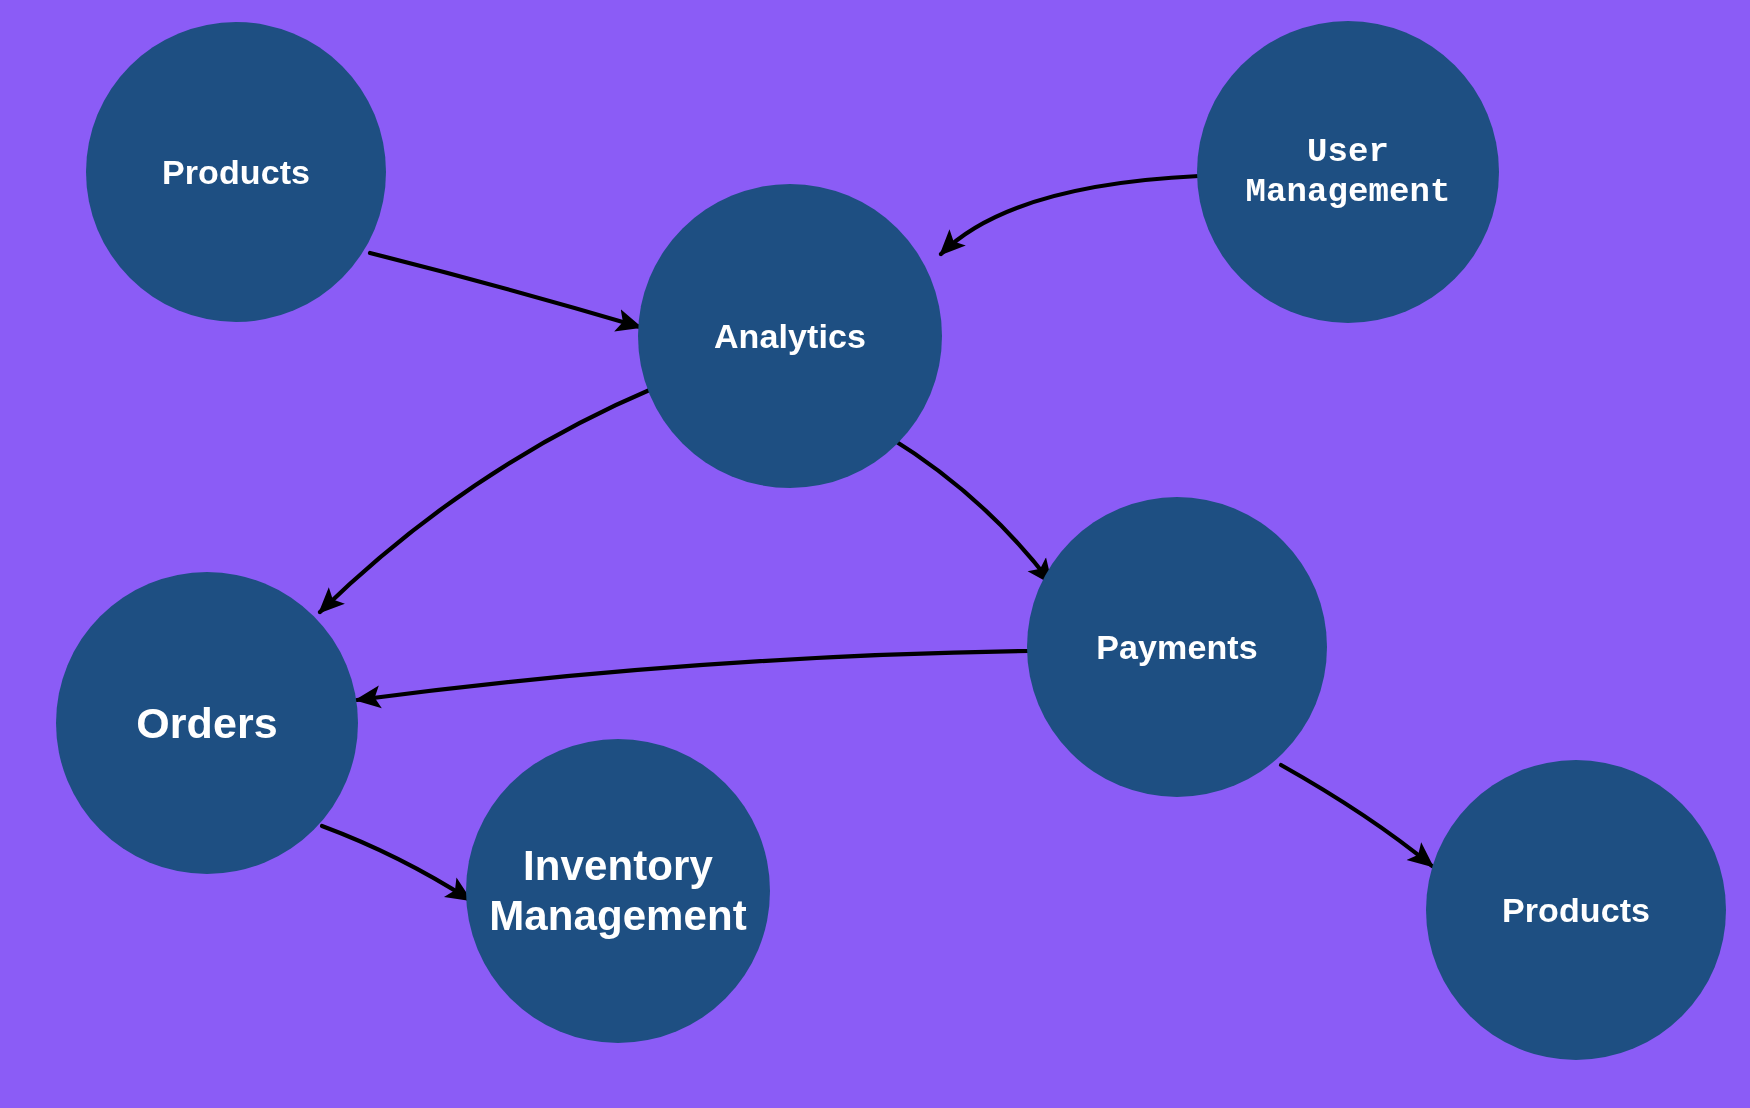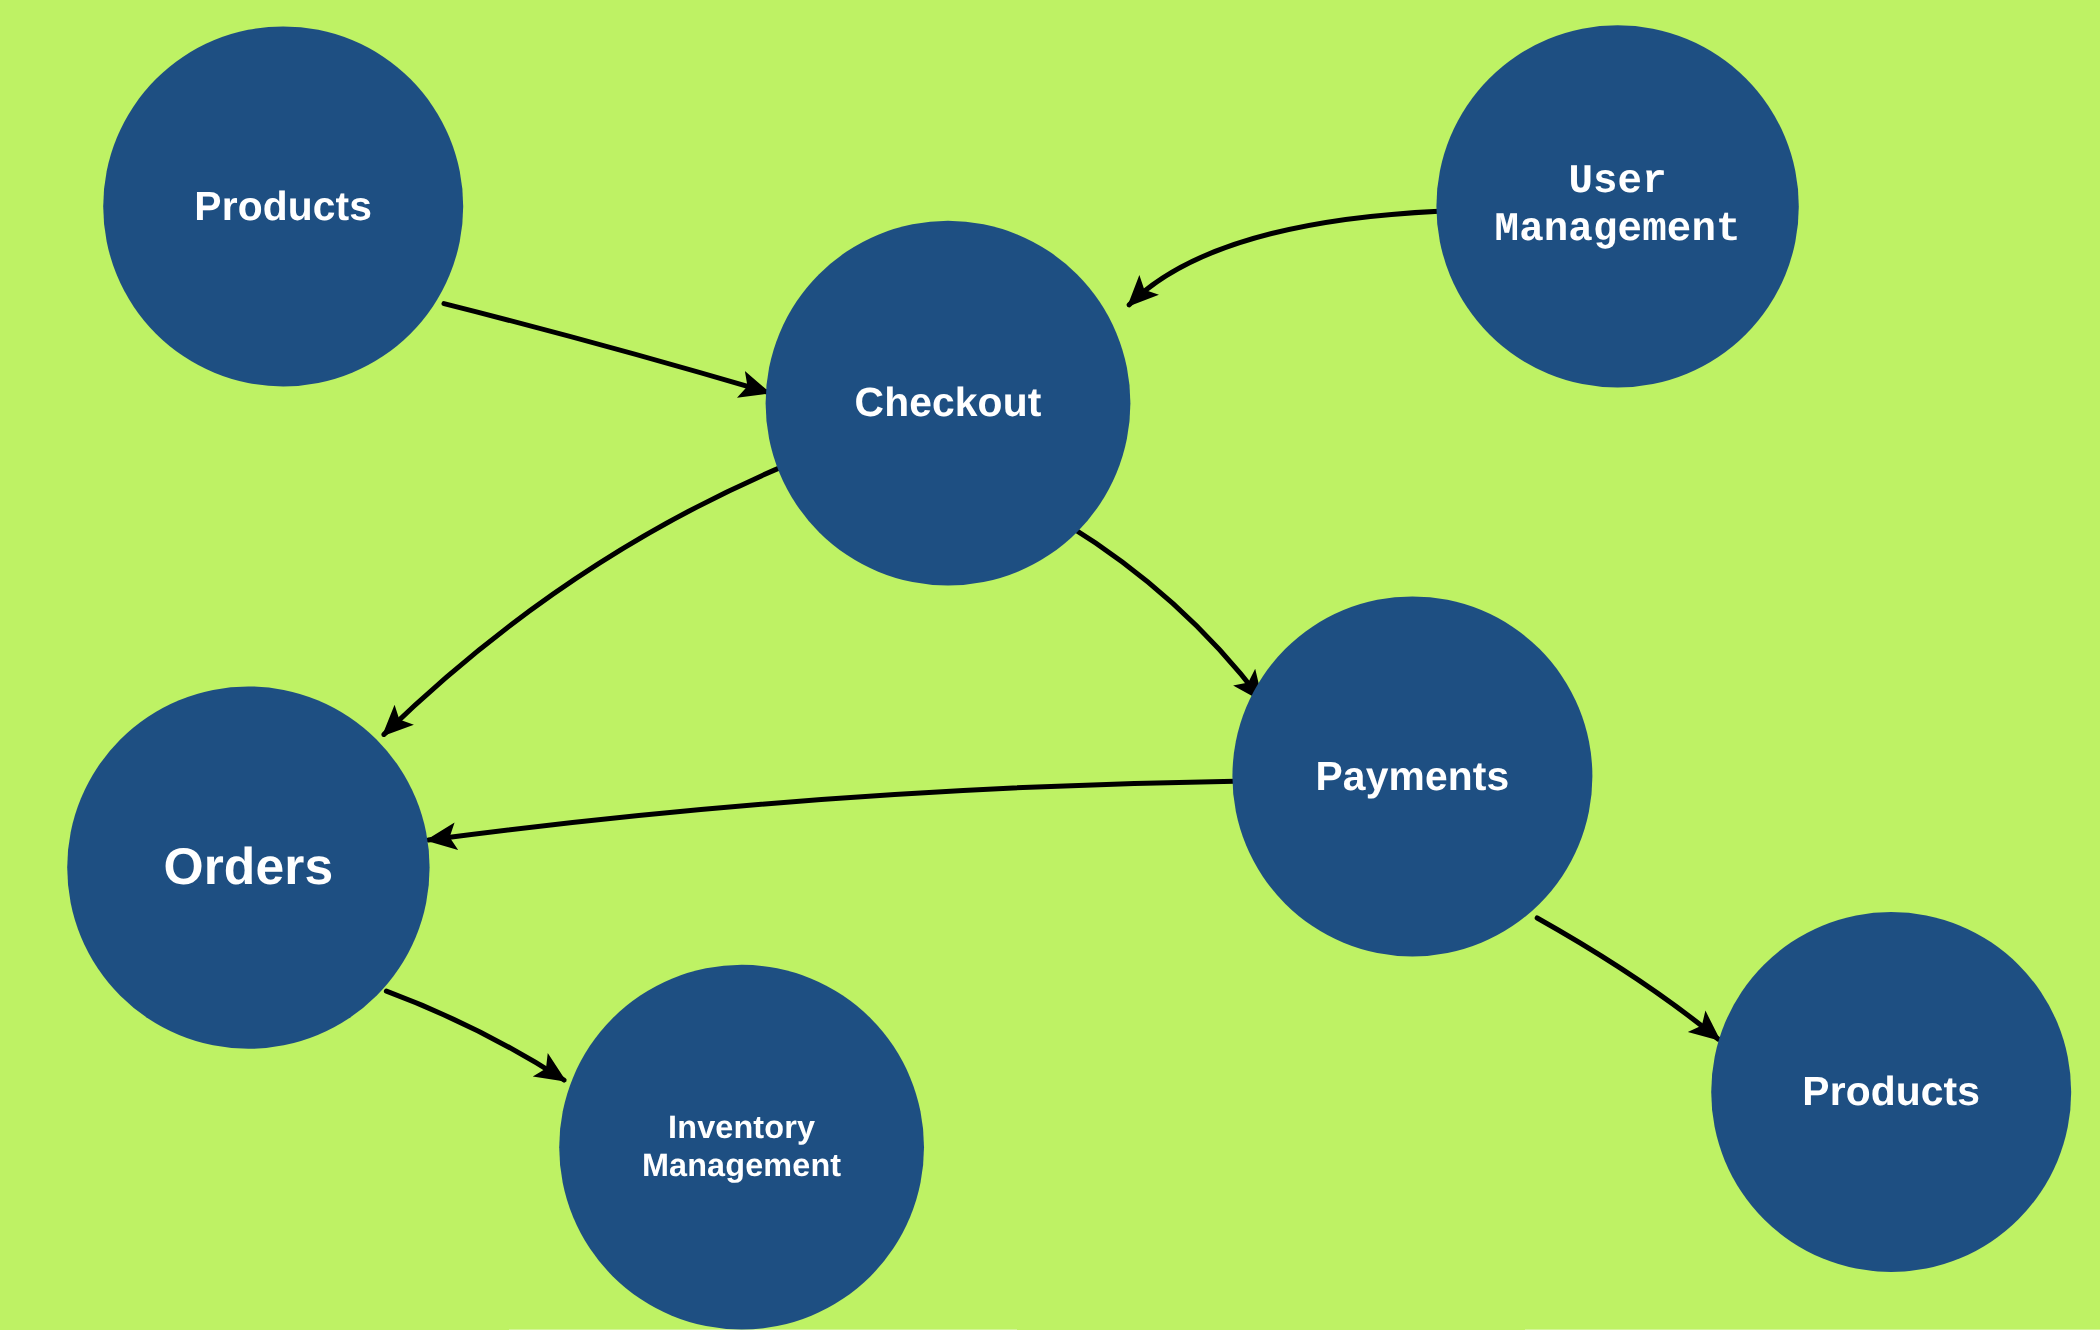--- a/index.html
+++ b/index.html
@@ -10,21 +10,21 @@
   body {
     width: 1750px;
     height: 1108px;
     overflow: hidden;
     font-family: "Liberation Sans", sans-serif;
   }
   #diagram-canvas {
     position: relative;
     width: 1750px;
     height: 1108px;
-    background: #bef264;
+    background: #8b5cf6;
   }
   #edge-layer {
     position: absolute;
     left: 0;
     top: 0;
     width: 1750px;
     height: 1108px;
   }
   .node {
     position: absolute;
@@ -72,33 +72,33 @@
         <path class="edge-path" d="M 322,826 Q 400,855 470,900" stroke="#000000" marker-end="url(#arrowhead)"></path>
         <path class="edge-path" d="M 1281,765 Q 1370,815 1432,866" stroke="#000000" marker-end="url(#arrowhead)"></path>
       </g>
   </svg>
 
   <div id="nodes-group">
       <div class="node" style="left: 86px; top: 22px; width: 300px; height: 300px; background: rgb(30, 79, 130); color: rgb(255, 255, 255); font-size: 34px;">
         <span class="node-label">Products</span>
       </div>
       <div class="node" style="left: 638px; top: 184px; width: 304px; height: 304px; background: rgb(30, 79, 130); color: rgb(255, 255, 255); font-size: 34px;">
-        <span class="node-label">Checkout</span>
+        <span class="node-label">Analytics</span>
       </div>
       <div class="node" style="left: 1197px; top: 21px; width: 302px; height: 302px; background: rgb(30, 79, 130); color: rgb(255, 255, 255); font-size: 34px; font-family: Liberation Mono, monospace;">
         <span class="node-label">User
 Management</span>
       </div>
       <div class="node" style="left: 56px; top: 572px; width: 302px; height: 302px; background: rgb(30, 79, 130); color: rgb(255, 255, 255); font-size: 43px;">
         <span class="node-label">Orders</span>
       </div>
       <div class="node" style="left: 1027px; top: 497px; width: 300px; height: 300px; background: rgb(30, 79, 130); color: rgb(255, 255, 255); font-size: 34px;">
         <span class="node-label">Payments</span>
       </div>
-      <div class="node" style="left: 466px; top: 804px; width: 304px; height: 304px; background: rgb(30, 79, 130); color: rgb(255, 255, 255); font-size: 27px;">
+      <div class="node" style="left: 466px; top: 739px; width: 304px; height: 304px; background: rgb(30, 79, 130); color: rgb(255, 255, 255); font-size: 42px;">
         <span class="node-label">Inventory
 Management</span>
       </div>
       <div class="node" style="left: 1426px; top: 760px; width: 300px; height: 300px; background: rgb(30, 79, 130); color: rgb(255, 255, 255); font-size: 34px;">
         <span class="node-label">Products</span>
       </div>
     </div>
 
 </div>
 

